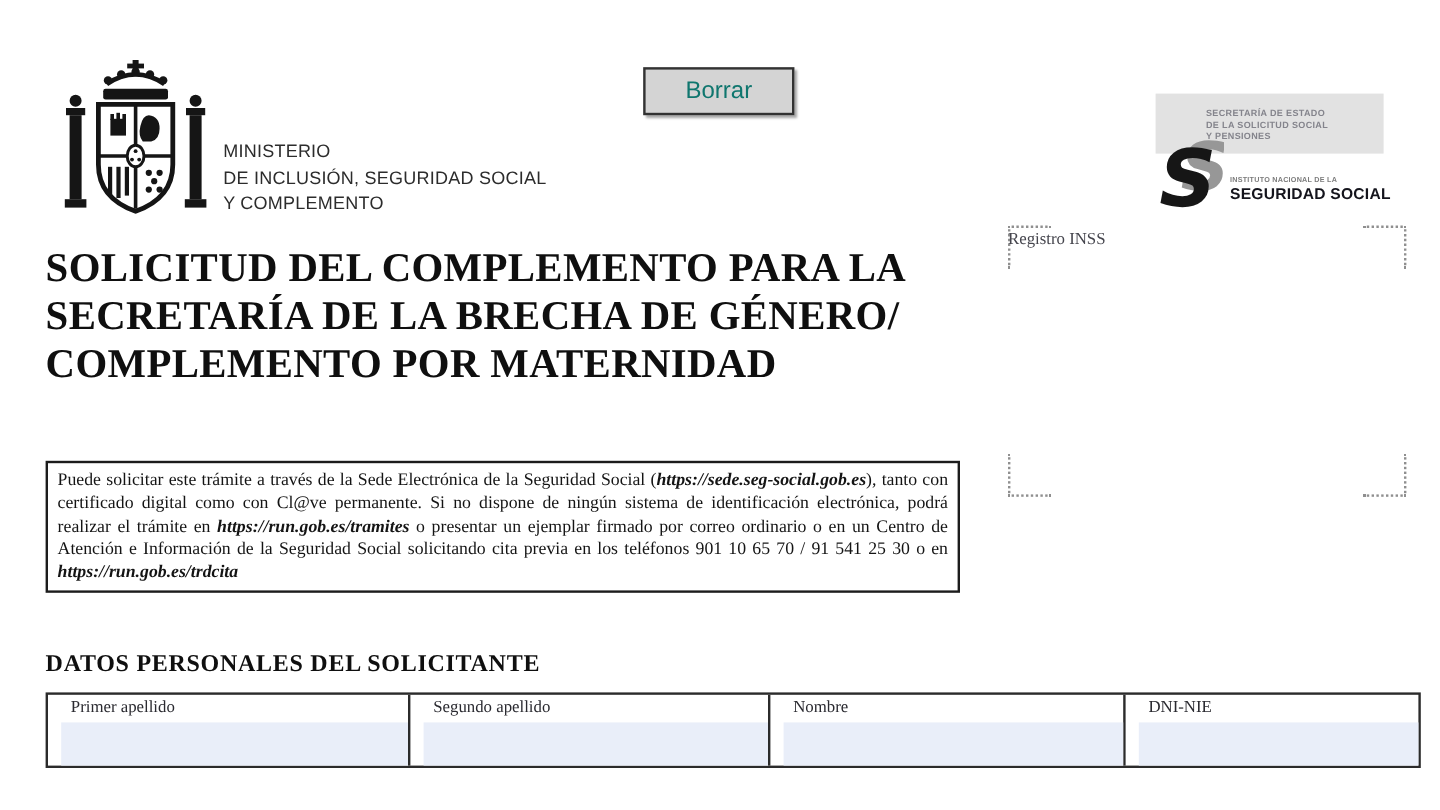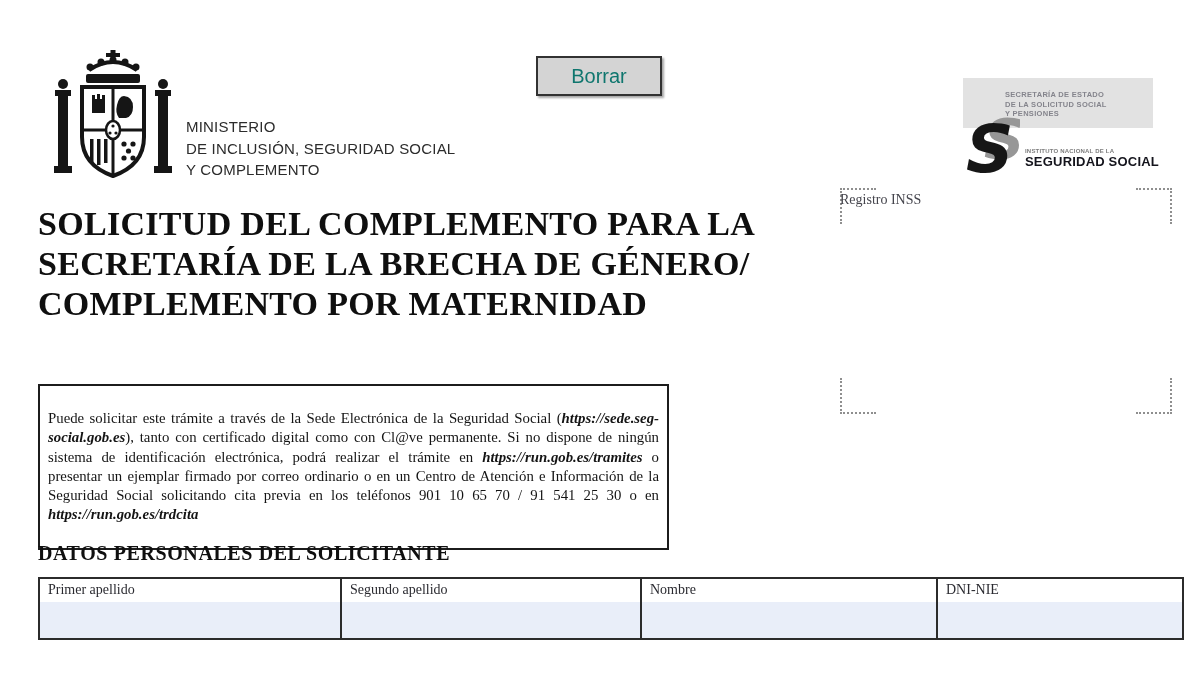--- a/index.html
+++ b/index.html
@@ -38,34 +38,34 @@
   .corner.bl{left:0;bottom:0;border-left:2px dotted #8f8f8f;border-bottom:2px dotted #8f8f8f;}
   .corner.br{right:0;bottom:0;border-right:2px dotted #8f8f8f;border-bottom:2px dotted #8f8f8f;}
   .registro-label{position:absolute;left:0;top:4px;width:100%;
                   font-size:14px;color:#45454d;}
 
   
   .form-title{position:absolute;left:38px;top:204px;width:800px;font-weight:bold;
               font-size:34px;line-height:40px;color:#0f0f0f;letter-spacing:.3px;}
 
   
-  .info-box{position:absolute;left:38px;top:384px;width:631px;box-sizing:border-box;
-            border:2px solid #1c1c1c;padding:23px 8px;font-size:14.8px;line-height:19.3px;
+  .info-box{position:absolute;left:38px;top:384px;width:762px;box-sizing:border-box;
+            border:2px solid #1c1c1c;padding:5px 8px;font-size:14.8px;line-height:19.3px;
             text-align:justify;color:#141414;}
   .seg-em{font-weight:bold;font-style:italic;}
 
   
   .section-heading{position:absolute;left:38px;top:542px;font-weight:bold;font-size:20px;
                    letter-spacing:.6px;color:#0f0f0f;}
 
   
   .datos-table{position:absolute;left:38px;top:577px;width:1146px;height:63px;box-sizing:border-box;
                display:grid;grid-template-columns:302px 300px 296px 1fr;border:2px solid #2b2b2b;
                background:#fff;}
-  .cell{display:flex;flex-direction:column;border-right:2px solid #2b2b2b;min-width:0;}
+  .cell{display:flex;flex-direction:column;border-right:2px solid #2b2b2b;min-width:0;padding-left:11px;}
   .cell:last-child{border-right:none;}
   .cell-label{padding:3px 8px 1px;font-size:14px;color:#2a2a30;height:19px;}
   .cell-input{flex:1;background:#e9eef9;border:none;outline:none;margin:0;padding:2px 7px;
               font-family:"Liberation Serif",serif;font-size:14px;color:#111;width:100%;
               box-sizing:border-box;}
 </style>
 </head>
 <body>
 
 <div class="page">

